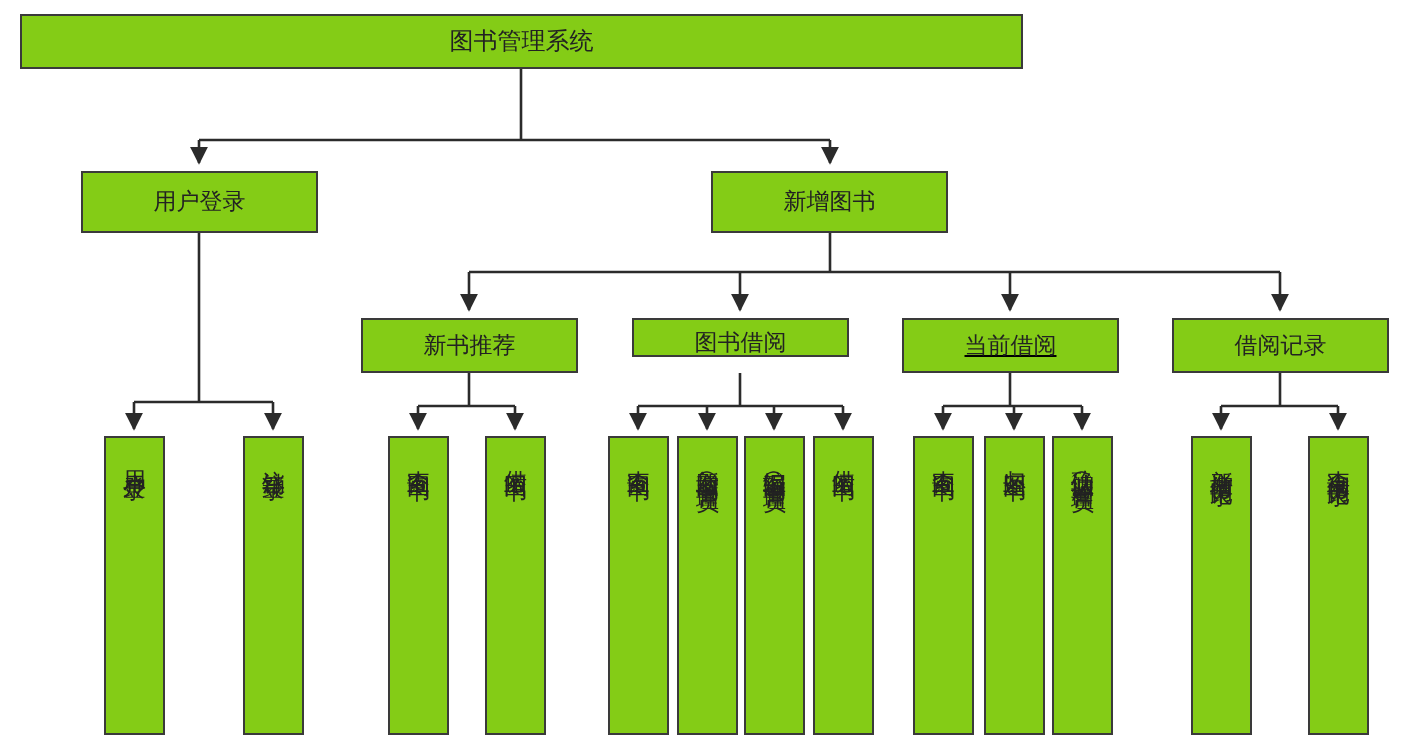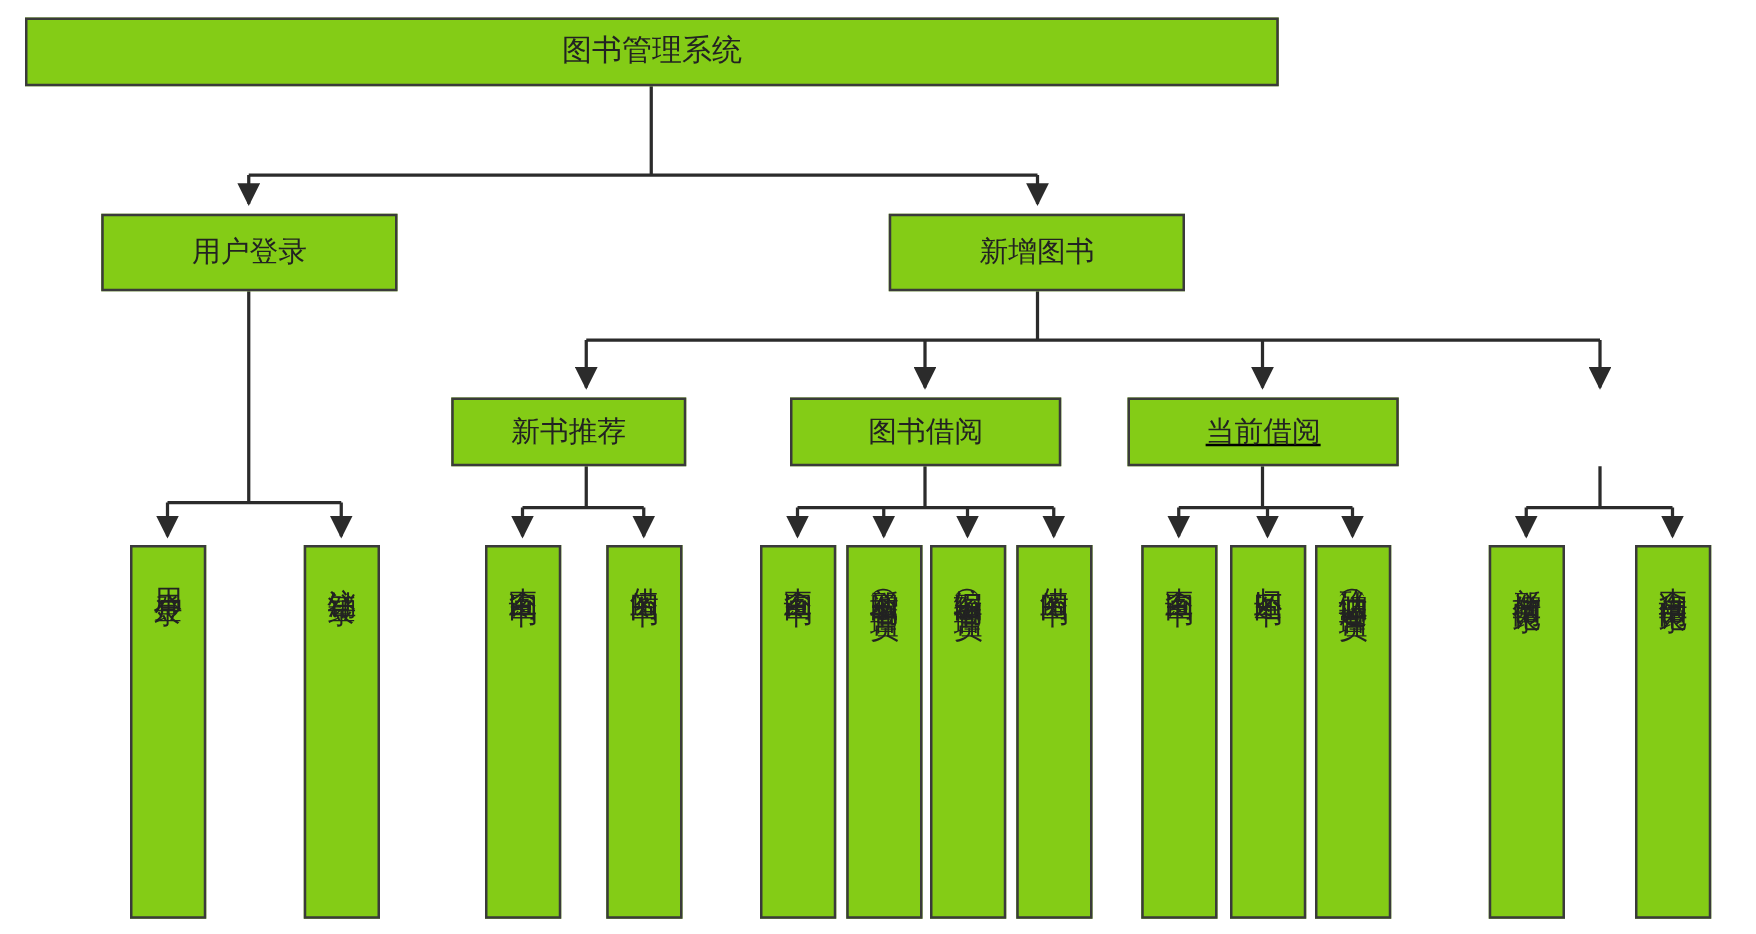--- a/index.html
+++ b/index.html
@@ -76,28 +76,31 @@
     <span class="label">图书管理系统</span>
   </div>
 
   <div class="node horiz" style="left:81px;top:171px;width:237px;height:62px;">
     <span class="label">用户登录</span>
   </div>
   <div class="node horiz" style="left:711px;top:171px;width:237px;height:62px;">
     <span class="label">新增图书</span>
   </div>
 
-  <div class="node horiz" style="left:361px;top:318px;width:188px;height:55px;">
+  <div class="node horiz" style="left:361px;top:318px;width:217px;height:55px;">
     <span class="label">新书推荐</span>
   </div>
-  <div class="node horiz" style="left:632px;top:318px;width:217px;height:55px;">
+  <div class="node horiz" style="left:632px;top:318px;width:217px;height:39px;align-items:flex-end;">
     <span class="label">图书借阅</span>
   </div>
   <div class="node horiz" style="left:902px;top:318px;width:217px;height:55px;text-decoration:underline;">
     <span class="label">当前借阅</span>
+  </div>
+  <div class="node horiz" style="left:1172px;top:318px;width:217px;height:55px;">
+    <span class="label">借阅记录</span>
   </div>
 
   <div class="node vert" style="left:104px;top:436px;width:61px;height:299px;">
     <span class="label">用户登录</span>
   </div>
   <div class="node vert" style="left:243px;top:436px;width:61px;height:299px;">
     <span class="label">注销登录</span>
   </div>
 
   <div class="node vert" style="left:388px;top:436px;width:61px;height:299px;">

